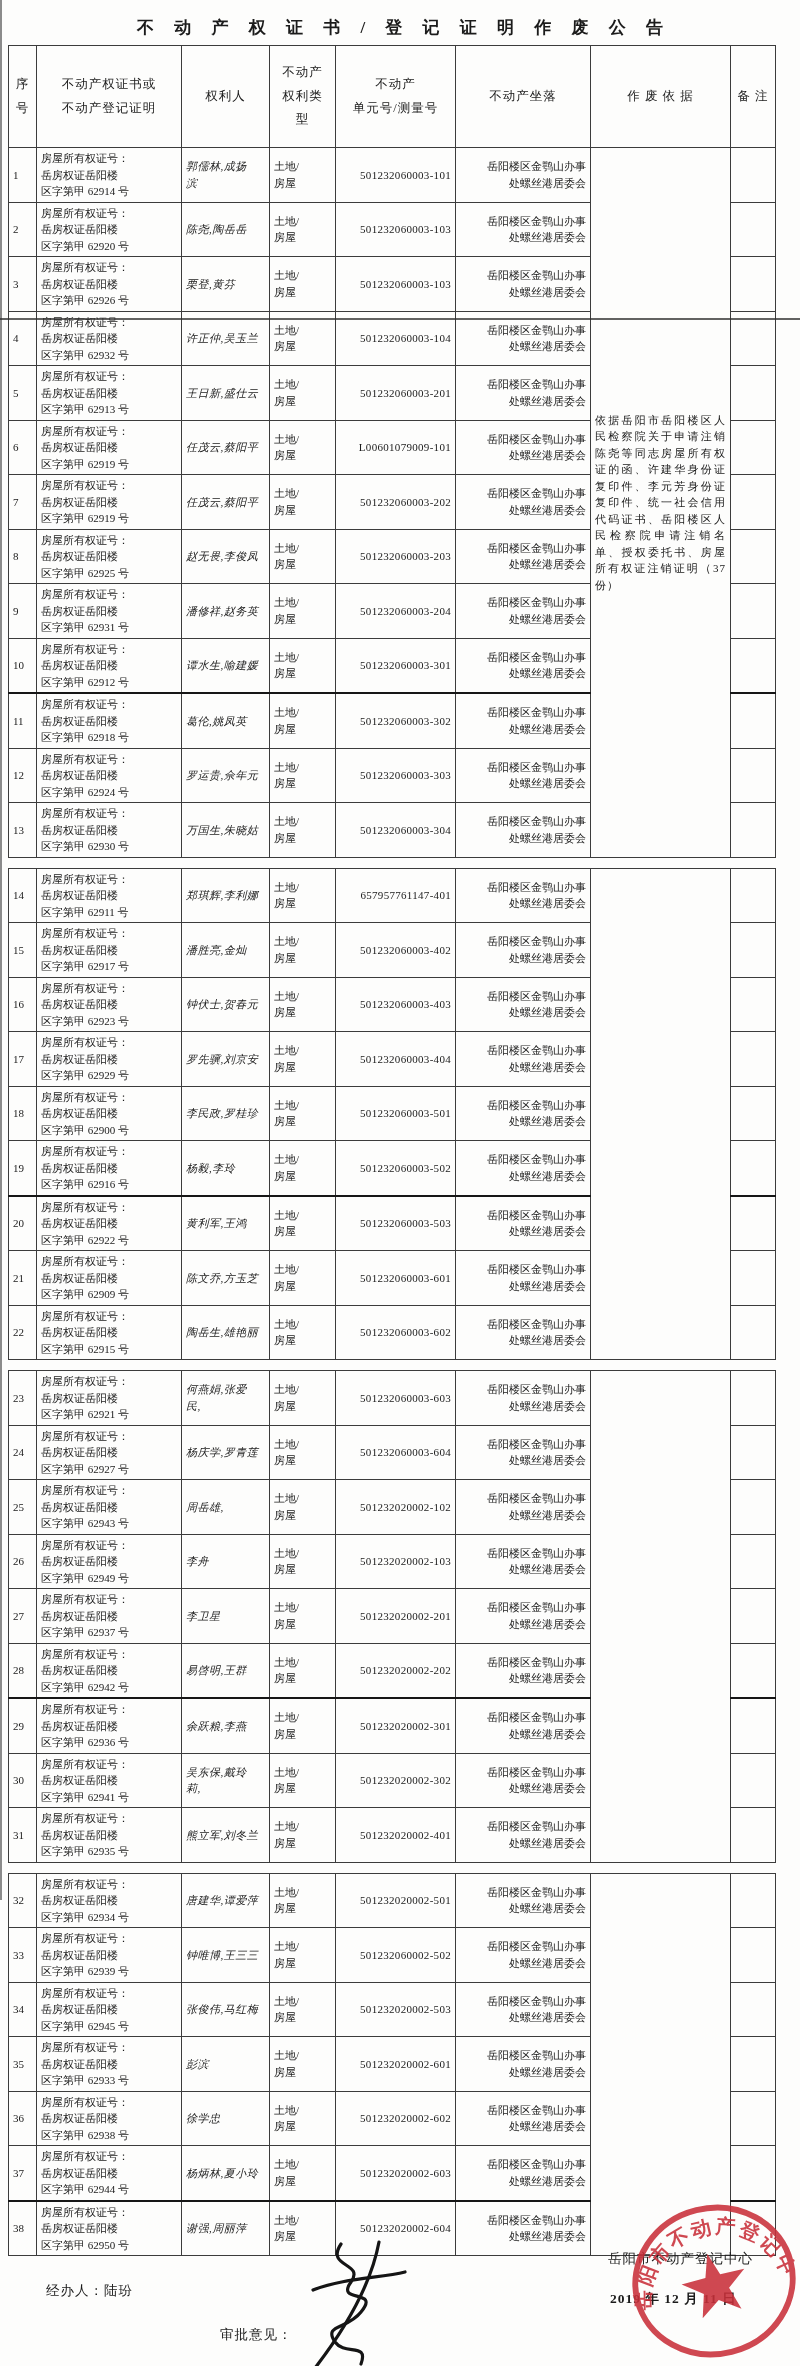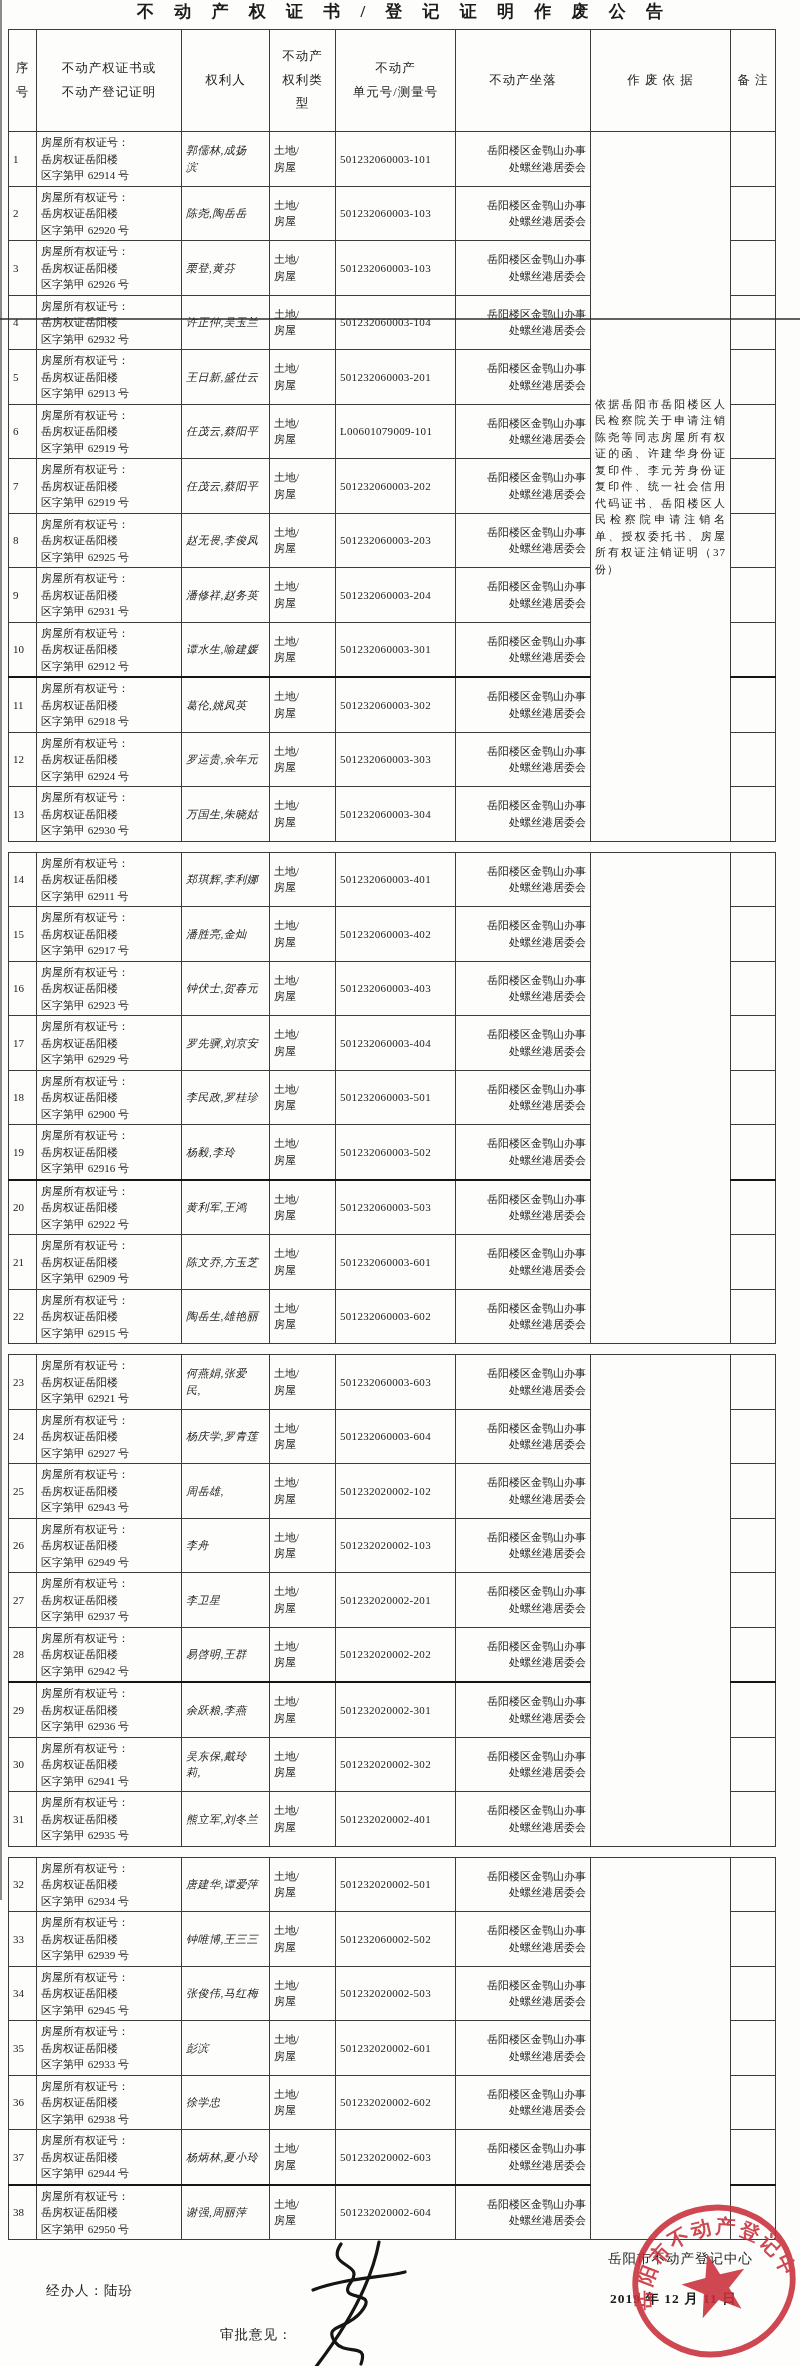--- a/index.html
+++ b/index.html
@@ -5,21 +5,21 @@
   html,body{margin:0;padding:0;background:#e9e9e9;}
   .page{
     position:relative;
     width:800px;height:2366px;
     margin:0 auto;
     background:#fdfdfc;
     color:#1b1b1b;
     font-family:"Liberation Serif","DejaVu Serif",serif;
     overflow:hidden;
     box-sizing:border-box;
-    padding-top:0;
+    padding-top:16px;
   }
   .page-title{
     margin:0 0 6px 0;
     text-align:center;
     font-size:17px;
     font-weight:bold;
     letter-spacing:8px;
     text-indent:8px;
   }
   .doc-no{
@@ -60,21 +60,21 @@
     height:102px;
     text-align:center;
     white-space:pre-line;
     letter-spacing:1px;
   }
   table.notice td{height:49px;}
   td.c-no{font-size:12.5px;text-align:left;padding-left:7px;}
   td.c-cert{white-space:pre-line;padding-left:8px;line-height:1.55;}
   td.c-holder{padding-left:7px;white-space:pre-line;letter-spacing:0.5px;font-style:italic;}
   td.c-type{white-space:pre-line;padding-left:7px;}
-  td.c-unit{text-align:left;font-size:11.5px;letter-spacing:0.3px;}
+  td.c-unit{text-align:right;font-size:11.5px;letter-spacing:0.3px;}
   td.c-loc{text-align:right;white-space:pre-line;line-height:1.7;}
   td.c-basis{
     vertical-align:top;
     text-align:justify;
     padding:4px 7px;
     line-height:1.75;
     letter-spacing:1px;
   }
   td.c-remark{}
   tr.seam td{border-top:2.5px solid #161616;}
@@ -321,21 +321,21 @@
         </colgroup>
         <tbody>
           <tr>
             <td class="c-no">14</td>
             <td class="c-cert">房屋所有权证号：
 岳房权证岳阳楼
 区字第甲 62911 号</td>
             <td class="c-holder">郑琪辉,李利娜</td>
             <td class="c-type">土地/
 房屋</td>
-            <td class="c-unit">501232060003-401</td>
+            <td class="c-unit">657957761147-401</td>
             <td class="c-loc">岳阳楼区金鹗山办事
 处螺丝港居委会</td>
             <td class="c-basis" rowspan="9"></td>
             <td class="c-remark"></td>
           </tr>
           <tr>
             <td class="c-no">15</td>
             <td class="c-cert">房屋所有权证号：
 岳房权证岳阳楼
 区字第甲 62917 号</td>

